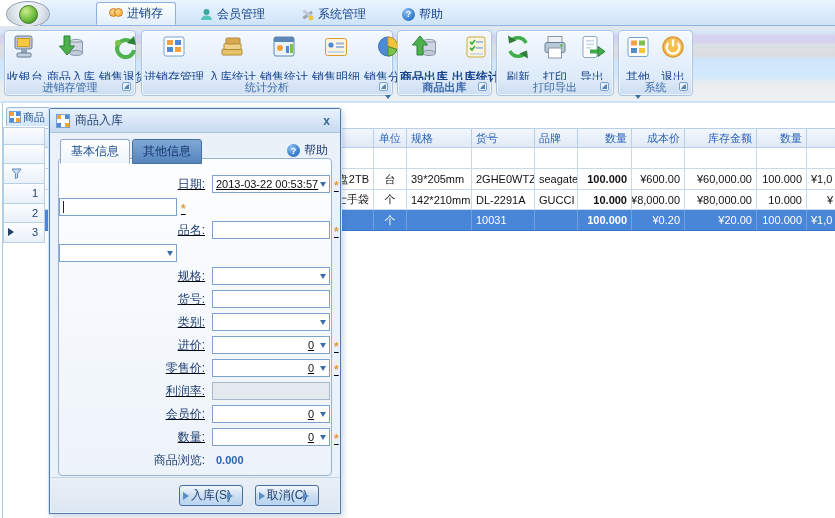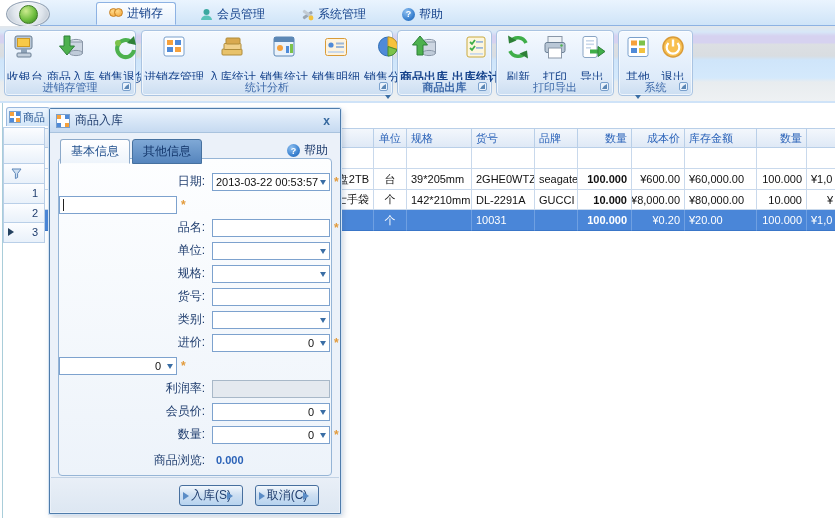--- a/index.html
+++ b/index.html
@@ -108,21 +108,21 @@
     border-right:1px solid #b9cfe8;border-bottom:1px solid #b9cfe8;border-top:1px solid #b9cfe8;
     color:#2a62b8;
   }
   .c-name{width:329px;justify-content:flex-end;}
   .c-unit{width:33px;justify-content:center;}
   .c-spec{width:65px;}
   .c-code{width:63px;}
   .c-brand{width:43px;}
   .c-qty{width:54px;justify-content:flex-end;font-weight:bold;}
   .c-cost{width:53px;justify-content:flex-end;}
-  .c-amt{width:72px;justify-content:flex-start;}
+  .c-amt{width:72px;justify-content:flex-end;}
   .c-qty2{width:50px;justify-content:flex-end;}
   .c-extra{width:60px;}
   .ghead .c-qty{font-weight:normal;}
   .g-span{width:533px;}
   .g-stock{width:179px;justify-content:center;}
   .g-purch{width:110px;justify-content:center;}
   .grow.sel .gcell{background:#4a86d8;color:#fff;border-right-color:#6fa0e2;border-bottom-color:#3a76c8;}
   .cur-arrow{
     width:0;height:0;border:4px solid transparent;border-left:6px solid #24415f;
     position:absolute;left:4px;top:5px;
@@ -157,21 +157,21 @@
   .help-orb{
     width:13px;height:13px;border-radius:50%;display:flex;align-items:center;justify-content:center;
     background:radial-gradient(circle at 35% 30%,#8fc0f0,#3b82d0 60%,#1f5fae);
     color:#fff;font-size:9px;font-weight:bold;
   }
   .dpanel{
     position:absolute;left:8px;right:8px;top:49px;bottom:37px;box-sizing:border-box;
     border:1px solid #96b5d6;border-radius:4px;
     background:linear-gradient(#fdfeff,#edf3fa);padding-top:11px;z-index:2;
   }
-  .frow{height:23px;display:flex;align-items:center;position:relative;}
+  .frow{height:23px;display:flex;align-items:flex-end;position:relative;text-decoration:underline;}
   .flabel{width:146px;text-align:right;padding-right:7px;font-size:12px;color:#1f3d6e;flex:0 0 auto;white-space:nowrap;}
   .ctl{
     position:relative;width:118px;height:18px;box-sizing:border-box;flex:0 0 auto;
     border:1px solid #7da2ce;background:#fff;font-size:11px;color:#111;
     display:flex;align-items:center;padding:0 3px;
   }
   .ctl.spin{justify-content:flex-end;padding-right:15px;}
   .ctl .ddz{position:absolute;right:3px;top:6px;width:0;height:0;border:3.5px solid transparent;border-top:5px solid #3a6ea5;}
   .ctl.disabled{background:#e4e9ef;border-color:#a8b8c8;}
   .caret{position:absolute;left:3px;top:2px;width:1px;height:12px;background:#222;}
@@ -561,21 +561,20 @@
       <b class="req">*</b>
     </div>
     <div class="frow">
       <span class="flabel">品名:</span>
       <span class="ctl">
           <span></span>
         </span>
       <b class="req">*</b>
     </div>
     <div class="frow">
-      <span class="flabel">单位:</span>
       <span class="ctl">
           <span></span>
           <i class="ddz"></i>
         </span>
     </div>
     <div class="frow">
       <span class="flabel">规格:</span>
       <span class="ctl">
           <span></span>
           <i class="ddz"></i>
@@ -596,20 +595,21 @@
     </div>
     <div class="frow">
       <span class="flabel">进价:</span>
       <span class="ctl spin">
           <span>0</span>
           <i class="ddz"></i>
         </span>
       <b class="req">*</b>
     </div>
     <div class="frow">
+      <span class="flabel">零售价:</span>
       <span class="ctl spin">
           <span>0</span>
           <i class="ddz"></i>
         </span>
       <b class="req">*</b>
     </div>
     <div class="frow">
       <span class="flabel">利润率:</span>
       <span class="ctl disabled">
           <span></span>

